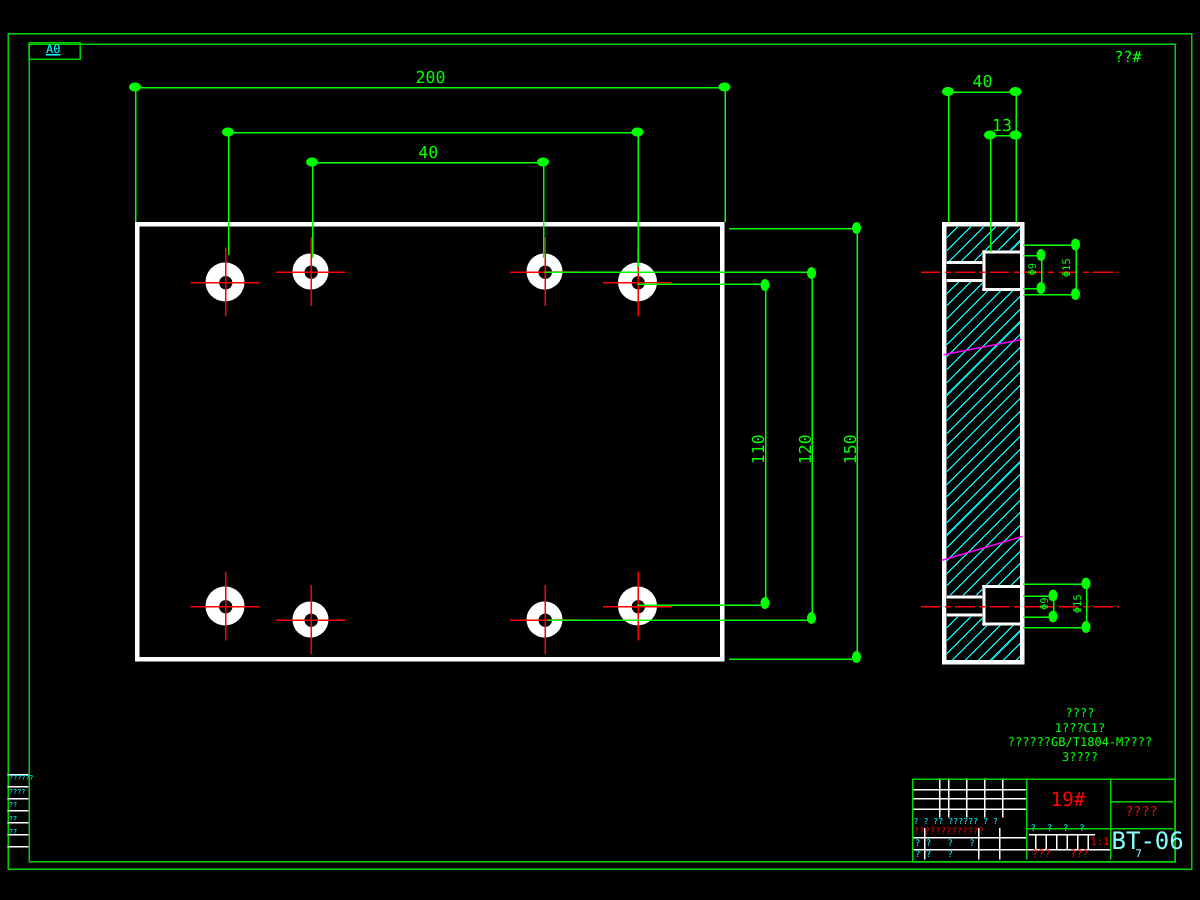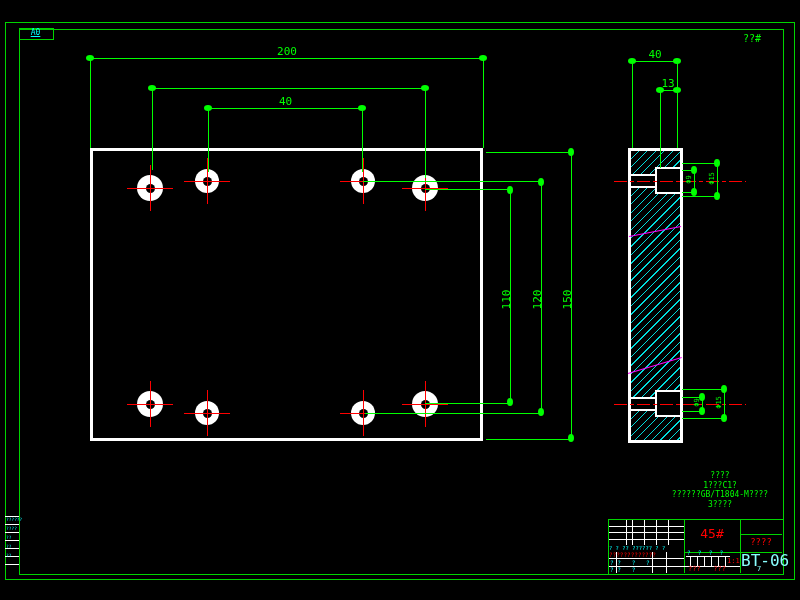--- a/index.html
+++ b/index.html
@@ -182,21 +182,21 @@
   <div class="t ctr rot" style="left:705px;top:399px;width:28px;font-size:7px;">Φ15</div>
 
   <div class="abs" style="left:640px;top:471px;width:160px;text-align:center;color:#00ff00;font-size:8px;line-height:9.5px;">
     <div>????</div>
     <div>1???C1?</div>
     <div>??????GB/T1804-M????</div>
     <div>3????</div>
   </div>
 
   <div class="frame" style="left:608px;top:519px;width:174px;height:54px;"></div>
-  <div class="t red ctr" style="left:684px;top:527px;width:56px;font-size:13px;">45#</div>
+  <div class="t red ctr" style="left:684px;top:527px;width:56px;font-size:13px;">19#</div>
   <div class="t red ctr" style="left:740px;top:538px;width:42px;font-size:9px;">????</div>
   <div class="t cyan" style="left:609px;top:546px;width:75px;font-size:5.5px;">? ? ?? ?????? ? ?</div>
   <div class="t red" style="left:609px;top:552px;width:75px;font-size:6px;">?????????????</div>
   <div class="t cyan" style="left:610px;top:560px;width:74px;font-size:6px;">? ?   ?   ?</div>
   <div class="t cyan" style="left:610px;top:567px;width:74px;font-size:6px;">? ?   ?</div>
   <div class="t cyan" style="left:687px;top:550px;width:50px;font-size:6px;">?  ?  ?  ?</div>
   <div class="t red" style="left:727px;top:558px;font-size:7px;">1:1</div>
   <div class="t red" style="left:688px;top:566px;width:52px;font-size:7px;">???   ???</div>
   <div class="t ctr" style="left:741px;top:553px;width:44px;font-size:16px;color:#8affff;">BT-06</div>
   <div class="t" style="left:757px;top:566px;font-size:7px;color:#8affff;">7</div>

